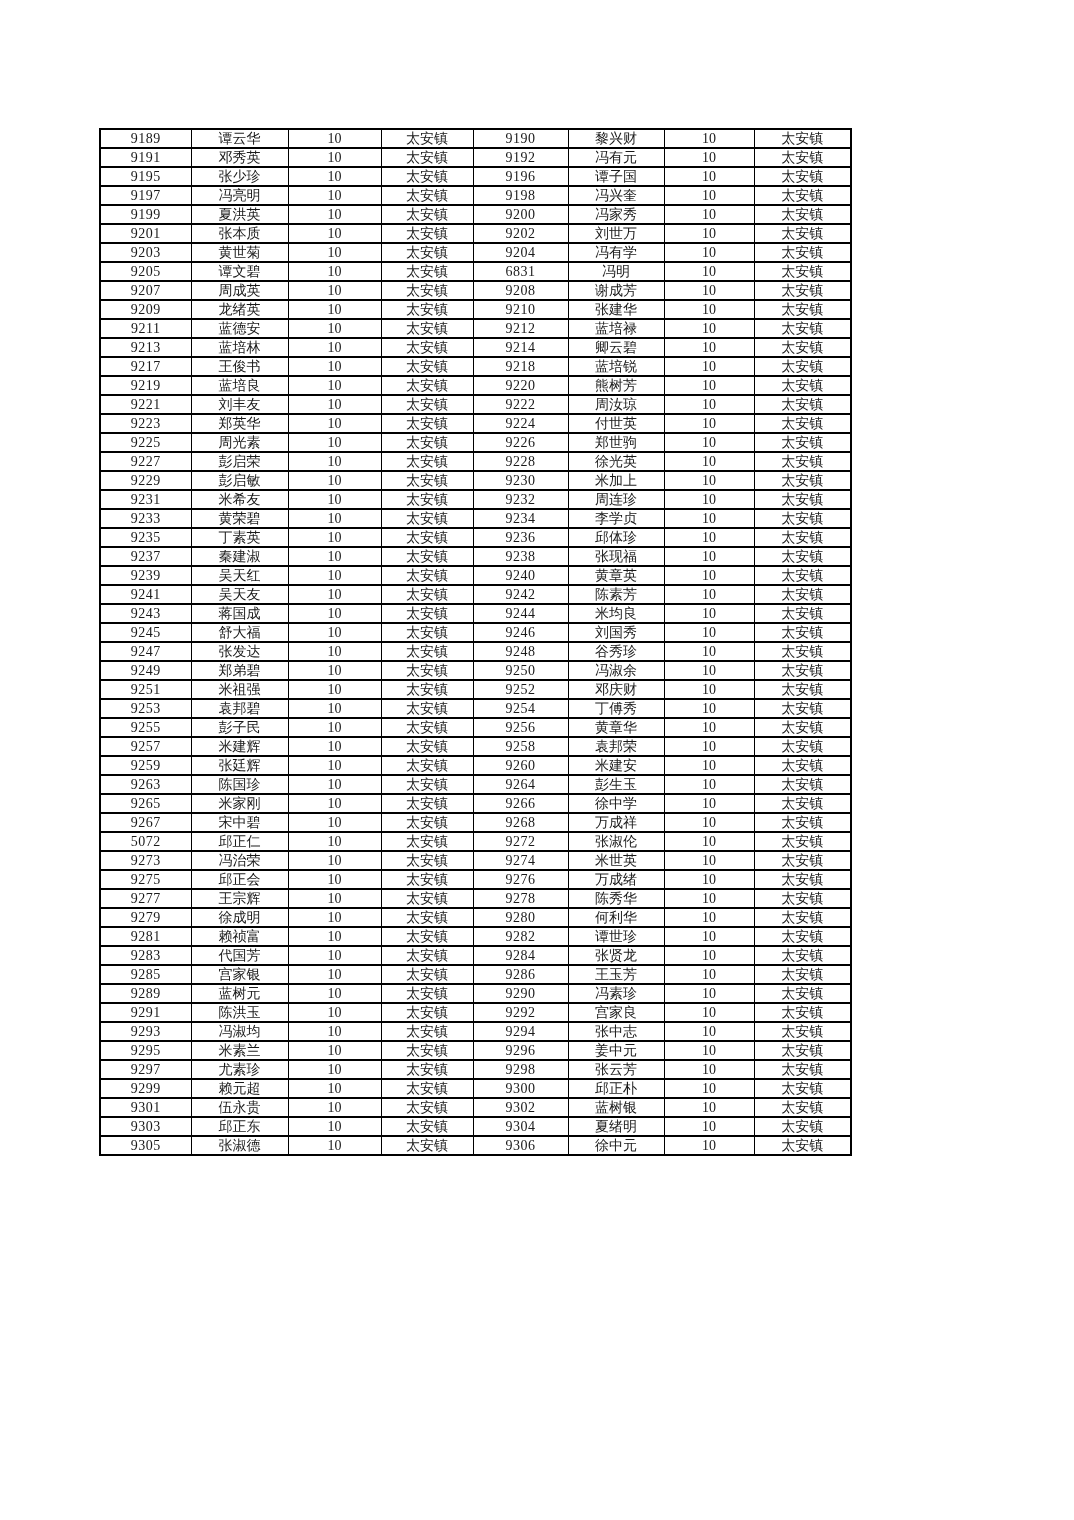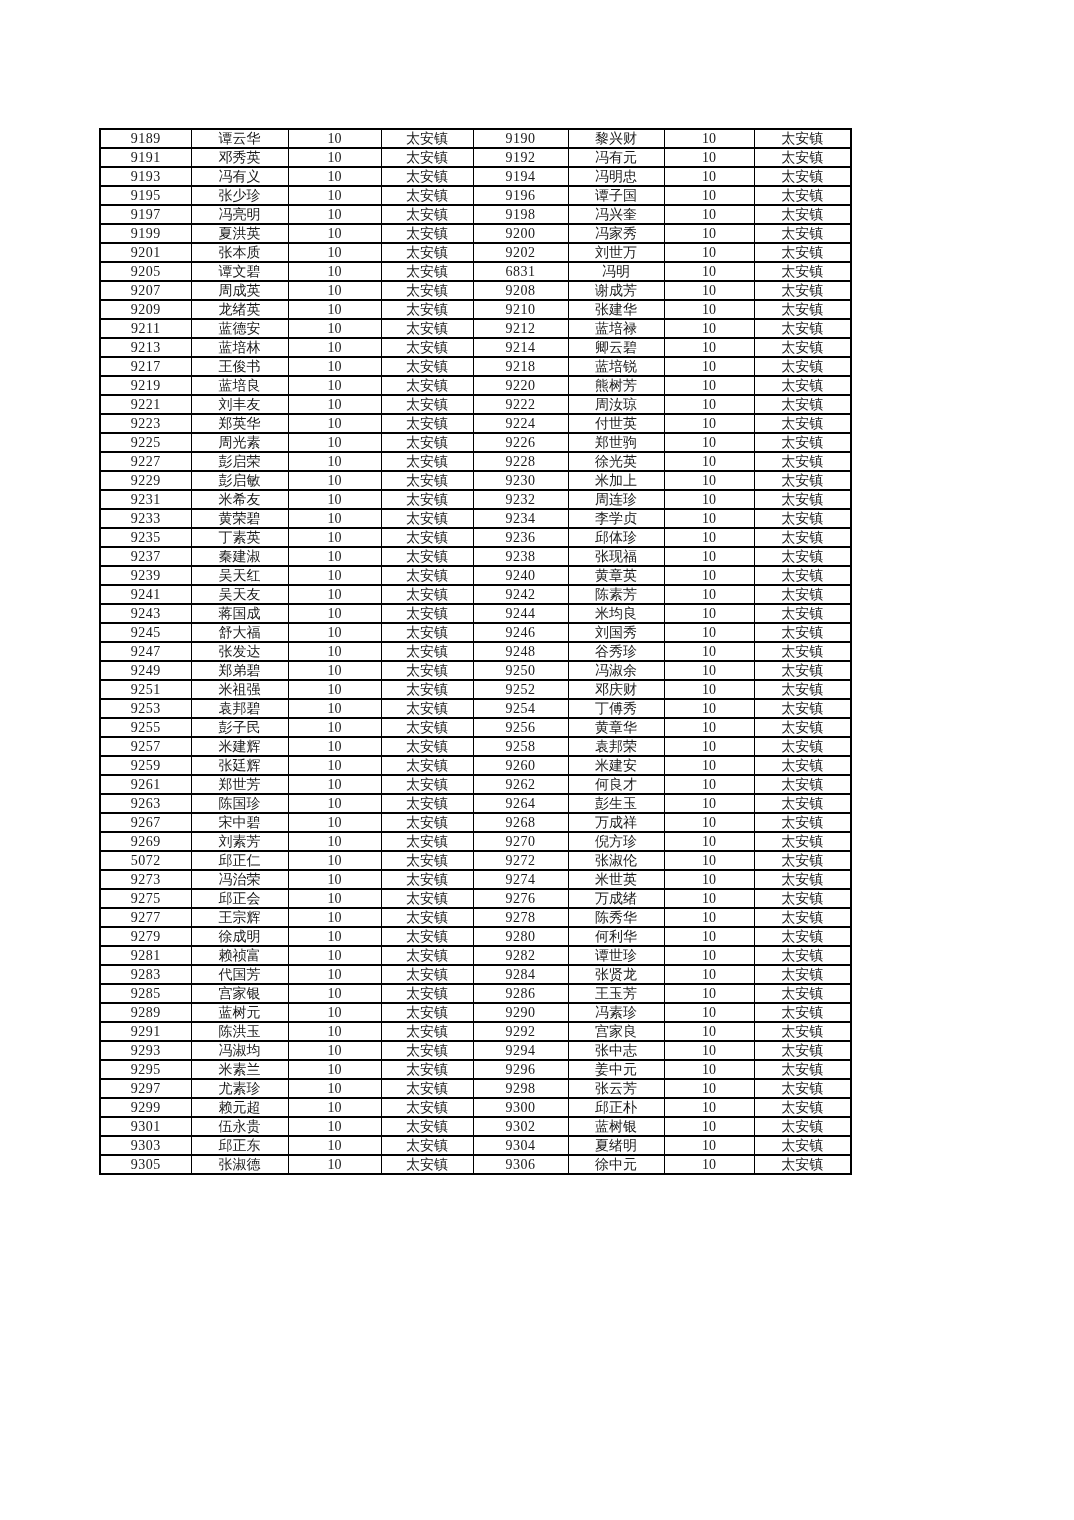--- a/index.html
+++ b/index.html
@@ -74,30 +74,20 @@
           <td class="serial-cell">9191</td>
           <td class="name-cell">邓秀英</td>
           <td class="score-cell">10</td>
           <td class="town-cell">太安镇</td>
           <td class="serial-cell">9192</td>
           <td class="name-cell">冯有元</td>
           <td class="score-cell">10</td>
           <td class="town-cell">太安镇</td>
         </tr>
         <tr>
-          <td class="serial-cell">9193</td>
-          <td class="name-cell">冯有义</td>
-          <td class="score-cell">10</td>
-          <td class="town-cell">太安镇</td>
-          <td class="serial-cell">9194</td>
-          <td class="name-cell">冯明忠</td>
-          <td class="score-cell">10</td>
-          <td class="town-cell">太安镇</td>
-        </tr>
-        <tr>
           <td class="serial-cell">9195</td>
           <td class="name-cell">张少珍</td>
           <td class="score-cell">10</td>
           <td class="town-cell">太安镇</td>
           <td class="serial-cell">9196</td>
           <td class="name-cell">谭子国</td>
           <td class="score-cell">10</td>
           <td class="town-cell">太安镇</td>
         </tr>
         <tr>
@@ -124,20 +114,30 @@
           <td class="serial-cell">9201</td>
           <td class="name-cell">张本质</td>
           <td class="score-cell">10</td>
           <td class="town-cell">太安镇</td>
           <td class="serial-cell">9202</td>
           <td class="name-cell">刘世万</td>
           <td class="score-cell">10</td>
           <td class="town-cell">太安镇</td>
         </tr>
         <tr>
+          <td class="serial-cell">9203</td>
+          <td class="name-cell">黄世菊</td>
+          <td class="score-cell">10</td>
+          <td class="town-cell">太安镇</td>
+          <td class="serial-cell">9204</td>
+          <td class="name-cell">冯有学</td>
+          <td class="score-cell">10</td>
+          <td class="town-cell">太安镇</td>
+        </tr>
+        <tr>
           <td class="serial-cell">9205</td>
           <td class="name-cell">谭文碧</td>
           <td class="score-cell">10</td>
           <td class="town-cell">太安镇</td>
           <td class="serial-cell">6831</td>
           <td class="name-cell">冯明</td>
           <td class="score-cell">10</td>
           <td class="town-cell">太安镇</td>
         </tr>
         <tr>
@@ -394,56 +394,46 @@
           <td class="serial-cell">9259</td>
           <td class="name-cell">张廷辉</td>
           <td class="score-cell">10</td>
           <td class="town-cell">太安镇</td>
           <td class="serial-cell">9260</td>
           <td class="name-cell">米建安</td>
           <td class="score-cell">10</td>
           <td class="town-cell">太安镇</td>
         </tr>
         <tr>
-          <td class="serial-cell">9261</td>
-          <td class="name-cell">郑世芳</td>
-          <td class="score-cell">10</td>
-          <td class="town-cell">太安镇</td>
-          <td class="serial-cell">9262</td>
-          <td class="name-cell">何良才</td>
-          <td class="score-cell">10</td>
-          <td class="town-cell">太安镇</td>
-        </tr>
-        <tr>
           <td class="serial-cell">9263</td>
           <td class="name-cell">陈国珍</td>
           <td class="score-cell">10</td>
           <td class="town-cell">太安镇</td>
           <td class="serial-cell">9264</td>
           <td class="name-cell">彭生玉</td>
           <td class="score-cell">10</td>
           <td class="town-cell">太安镇</td>
         </tr>
         <tr>
+          <td class="serial-cell">9265</td>
+          <td class="name-cell">米家刚</td>
+          <td class="score-cell">10</td>
+          <td class="town-cell">太安镇</td>
+          <td class="serial-cell">9266</td>
+          <td class="name-cell">徐中学</td>
+          <td class="score-cell">10</td>
+          <td class="town-cell">太安镇</td>
+        </tr>
+        <tr>
           <td class="serial-cell">9267</td>
           <td class="name-cell">宋中碧</td>
           <td class="score-cell">10</td>
           <td class="town-cell">太安镇</td>
           <td class="serial-cell">9268</td>
           <td class="name-cell">万成祥</td>
-          <td class="score-cell">10</td>
-          <td class="town-cell">太安镇</td>
-        </tr>
-        <tr>
-          <td class="serial-cell">9269</td>
-          <td class="name-cell">刘素芳</td>
-          <td class="score-cell">10</td>
-          <td class="town-cell">太安镇</td>
-          <td class="serial-cell">9270</td>
-          <td class="name-cell">倪方珍</td>
           <td class="score-cell">10</td>
           <td class="town-cell">太安镇</td>
         </tr>
         <tr>
           <td class="serial-cell">5072</td>
           <td class="name-cell">邱正仁</td>
           <td class="score-cell">10</td>
           <td class="town-cell">太安镇</td>
           <td class="serial-cell">9272</td>
           <td class="name-cell">张淑伦</td>

